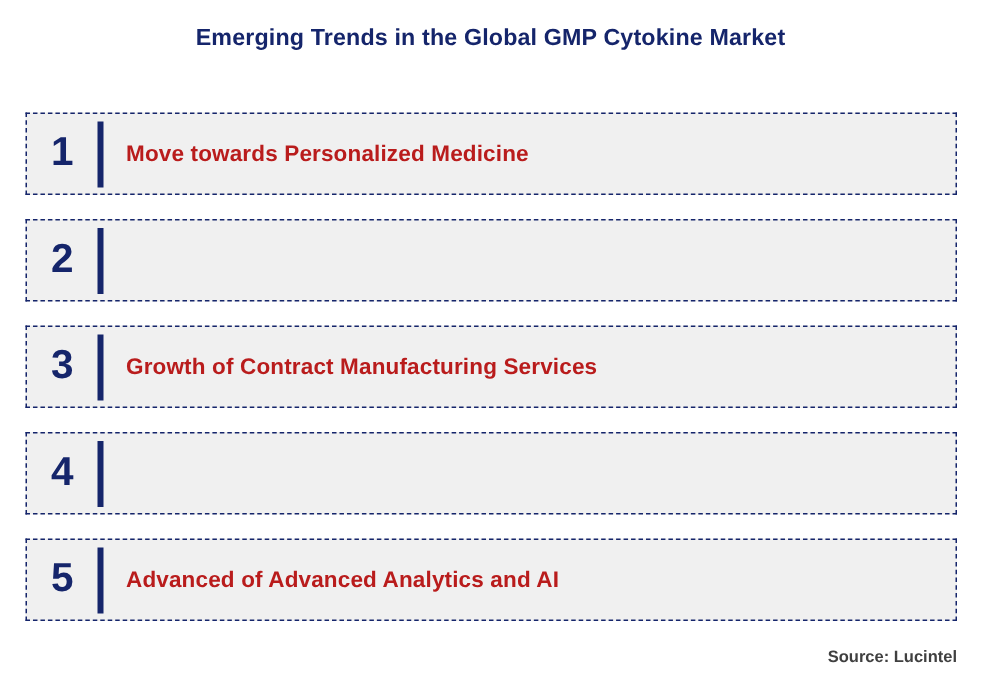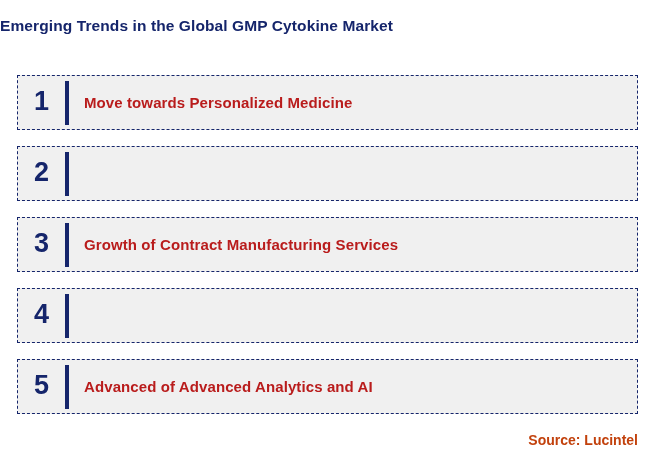--- a/index.html
+++ b/index.html
@@ -20,21 +20,21 @@
     background: #ffffff;
     box-sizing: border-box;
   }
 
   
   .title {
     position: absolute;
     left: 0;
     top: 17px;
     width: 654px;
-    text-align: left;
+    text-align: center;
     font-size: 15.5px;
     font-weight: bold;
     color: #15256b;
     letter-spacing: 0.1px;
     white-space: nowrap;
   }
 
   
   .trend-list {
     position: absolute;
@@ -79,23 +79,23 @@
     color: #b91c1c;
     letter-spacing: 0.1px;
     white-space: nowrap;
   }
 
   
   .source {
     position: absolute;
     right: 16px;
     top: 432px;
-    font-size: 14px;
+    font-size: 11px;
     font-weight: bold;
-    color: #c2410c;
+    color: #404040;
     white-space: nowrap;
   }
 </style>
 </head>
 <body>
 
 <div class="page">
 
   <div class="title">Emerging Trends in the Global GMP Cytokine Market</div>
 

